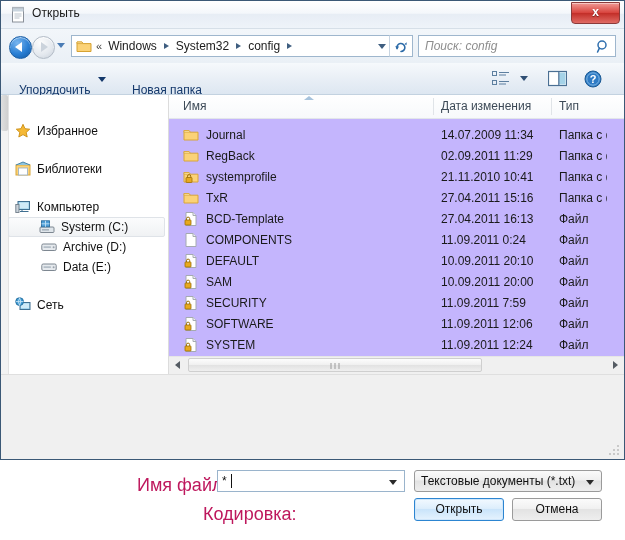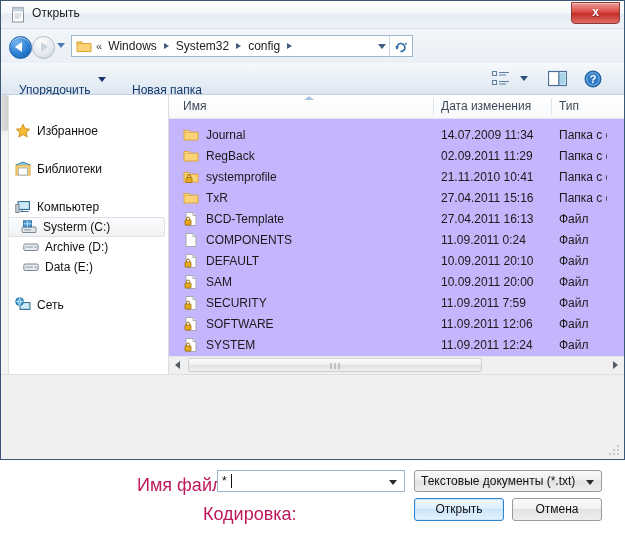--- a/index.html
+++ b/index.html
@@ -283,21 +283,21 @@
     align-items: center;
     font-size: 12px;
     color: #111111;
     cursor: pointer;
     margin: 0 5px 0 10px;
     padding-left: 4px;
     border-radius: 2px;
     white-space: nowrap;
   }
   .side-item.group { margin-top: 18px; }
-  .side-item.child { padding-left: 12px; }
+  .side-item.child { padding-left: 30px; }
   .side-item.selected {
     background: linear-gradient(to bottom, #fbfcfd 0%, #f0f2f4 100%);
     border: 1px solid #dfe3e8;
     height: 20px;
     margin-left: 7px;
     margin-right: 3px;
     box-sizing: border-box;
   }
   .side-ico {
     width: 16px; height: 16px;
@@ -589,20 +589,29 @@
     </div>
 
     <div class="refresh-btn">
       <svg width="14" height="14" viewBox="0 0 14 14">
         <path d="M3 8.5 A4 4 0 1 1 7 11.5" fill="none" stroke="#2c6ba8" stroke-width="1.6" stroke-linecap="round"></path>
         <path d="M1.2 6.3 L3.1 9.4 L5.1 6.6 Z" fill="#2c6ba8"></path>
         <path d="M10.5 4 L12.8 2.2 L12.4 5.2 Z" fill="#2c6ba8"></path>
       </svg>
     </div>
 
+    <div class="searchbox">
+      <span class="search-ph">Поиск: config</span>
+      <span class="search-icon">
+        <svg width="14" height="15" viewBox="0 0 14 15">
+          <circle cx="6" cy="6" r="4" fill="none" stroke="#2f6fae" stroke-width="1.5"></circle>
+          <path d="M3.4 9.2 L1.6 13" stroke="#2f6fae" stroke-width="1.6" stroke-linecap="round"></path>
+        </svg>
+      </span>
+    </div>
   </div>
 
   <div class="cmdbar">
     <span class="cmd-item cmd-organize">Упорядочить</span>
     <i class="cmd-caret"></i>
     <span class="cmd-item cmd-newfolder">Новая папка</span>
 
     <span class="view-icon">
       <svg width="18" height="15" viewBox="0 0 18 15">
         <rect x="0.5" y="0.5" width="4" height="4" fill="none" stroke="#5d7f9f" stroke-width="1"></rect>

